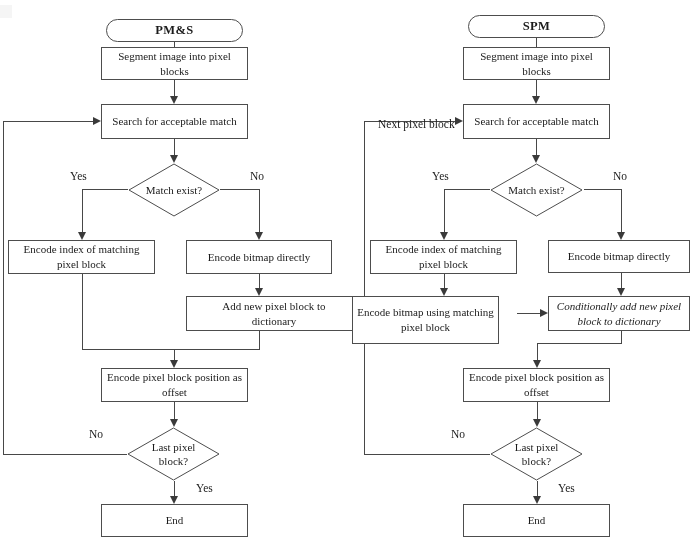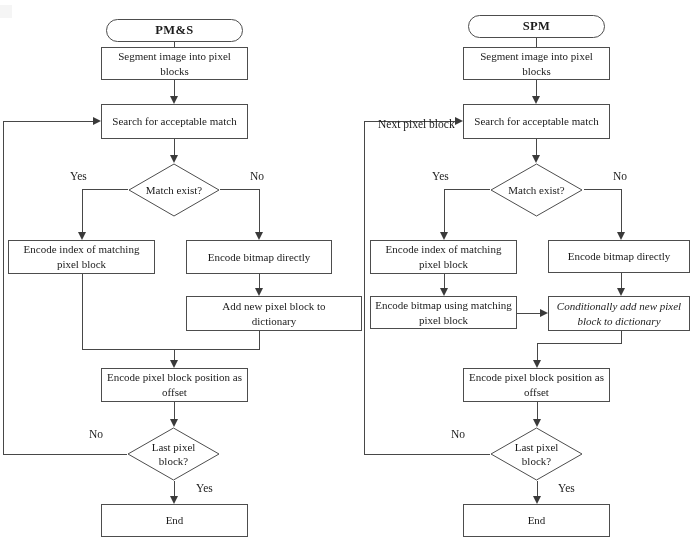--- a/index.html
+++ b/index.html
@@ -129,21 +129,21 @@
     <div class="box" style="left:463px;top:104px;width:147px;height:35px">Search for acceptable match</div>
     <div class="dia" style="left:490px;top:163px;width:93px;height:54px">
       <svg width="93" height="54" viewBox="0 0 93 54">
         <polygon points="46.5,1 92,27 46.5,53 1,27" fill="#ffffff" stroke="#4d4d4d" stroke-width="1"></polygon>
       </svg>
       <div class="dtext">Match exist?</div>
     </div>
     <div class="box" style="left:370px;top:240px;width:147px;height:34px">Encode index of matching
 pixel block</div>
     <div class="box" style="left:548px;top:240px;width:142px;height:33px">Encode bitmap directly</div>
-    <div class="box" style="left:370px;top:296px;width:147px;height:33px">Encode bitmap using matching
+    <div class="box" style="left:352px;top:296px;width:147px;height:48px">Encode bitmap using matching
 pixel block</div>
     <div class="box italic" style="left:548px;top:296px;width:142px;height:35px">Conditionally add new pixel
 block to dictionary</div>
     <div class="box" style="left:463px;top:368px;width:147px;height:34px">Encode pixel block position as
 offset</div>
     <div class="dia" style="left:490px;top:427px;width:93px;height:54px">
       <svg width="93" height="54" viewBox="0 0 93 54">
         <polygon points="46.5,1 92,27 46.5,53 1,27" fill="#ffffff" stroke="#4d4d4d" stroke-width="1"></polygon>
       </svg>
       <div class="dtext">Last pixel

